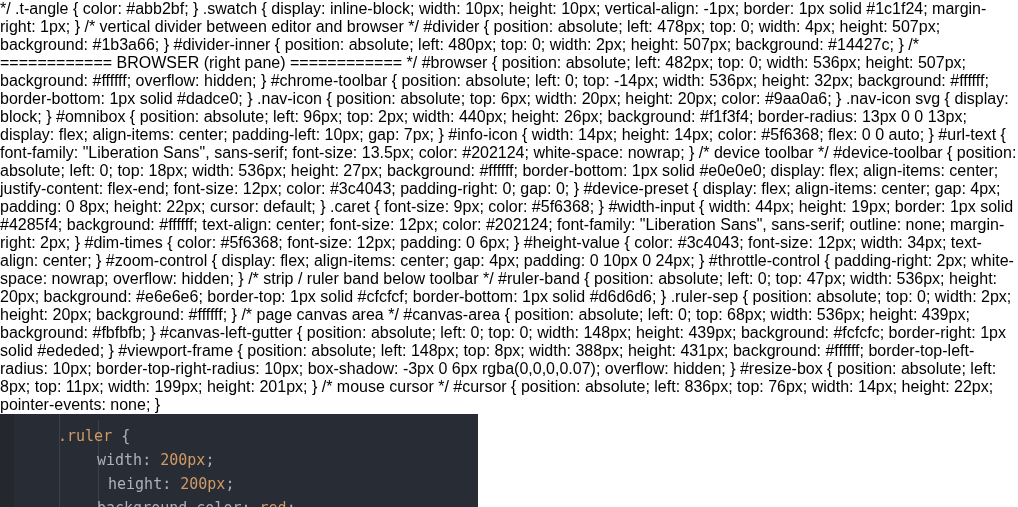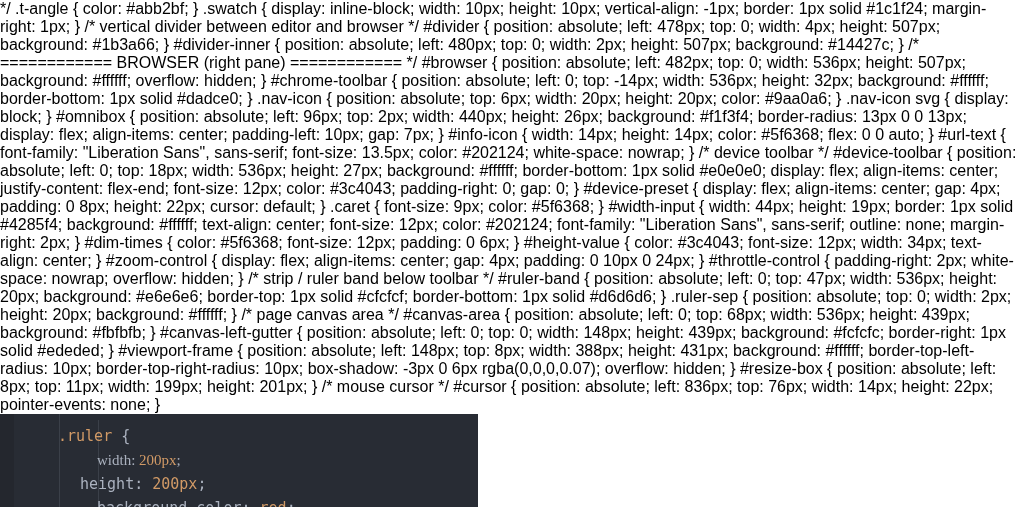--- a/index.html
+++ b/index.html
@@ -195,24 +195,24 @@
 
     <div class="indent-guide" style="left:59px; top:0px; height:440px;"></div>
     <div class="indent-guide" style="left:98px; top:6px; height:108px;"></div>
 
     <div id="code">
 
       
       <div class="ln" style="left:58px; top:11px;"><span class="t-sel">.ruler</span><span class="t-brace"> </span><span class="t-brace">{</span></div>
 
       
-      <div class="ln" style="left:97px; top:35px;font-family:Liberation Serif, serif;"><span class="t-prop">width</span><span class="t-punc">:</span><span class="t-punc"> </span><span class="t-val">200px</span><span class="t-punc">;</span></div>
-
-      
-      <div class="ln" style="left:80px; top:59px;"><span class="t-prop">height</span><span class="t-punc">:</span><span class="t-punc"> </span><span class="t-val">200px</span><span class="t-punc">;</span></div>
+      <div class="ln" style="left:97px; top:35px;"><span class="t-prop">width</span><span class="t-punc">:</span><span class="t-punc"> </span><span class="t-val">200px</span><span class="t-punc">;</span></div>
+
+      
+      <div class="ln" style="left:108px; top:59px;"><span class="t-prop">height</span><span class="t-punc">:</span><span class="t-punc"> </span><span class="t-val">200px</span><span class="t-punc">;</span></div>
 
       
       <div class="ln" style="left:97px; top:83px;"><span class="t-prop">background-color</span><span class="t-punc">:</span><span class="t-punc"> </span><span class="swatch" id="sw-red" style="background: rgb(255, 0, 0);"></span><span class="t-val">red</span><span class="t-punc">;</span></div>
 
       
       
 
       
       
 

